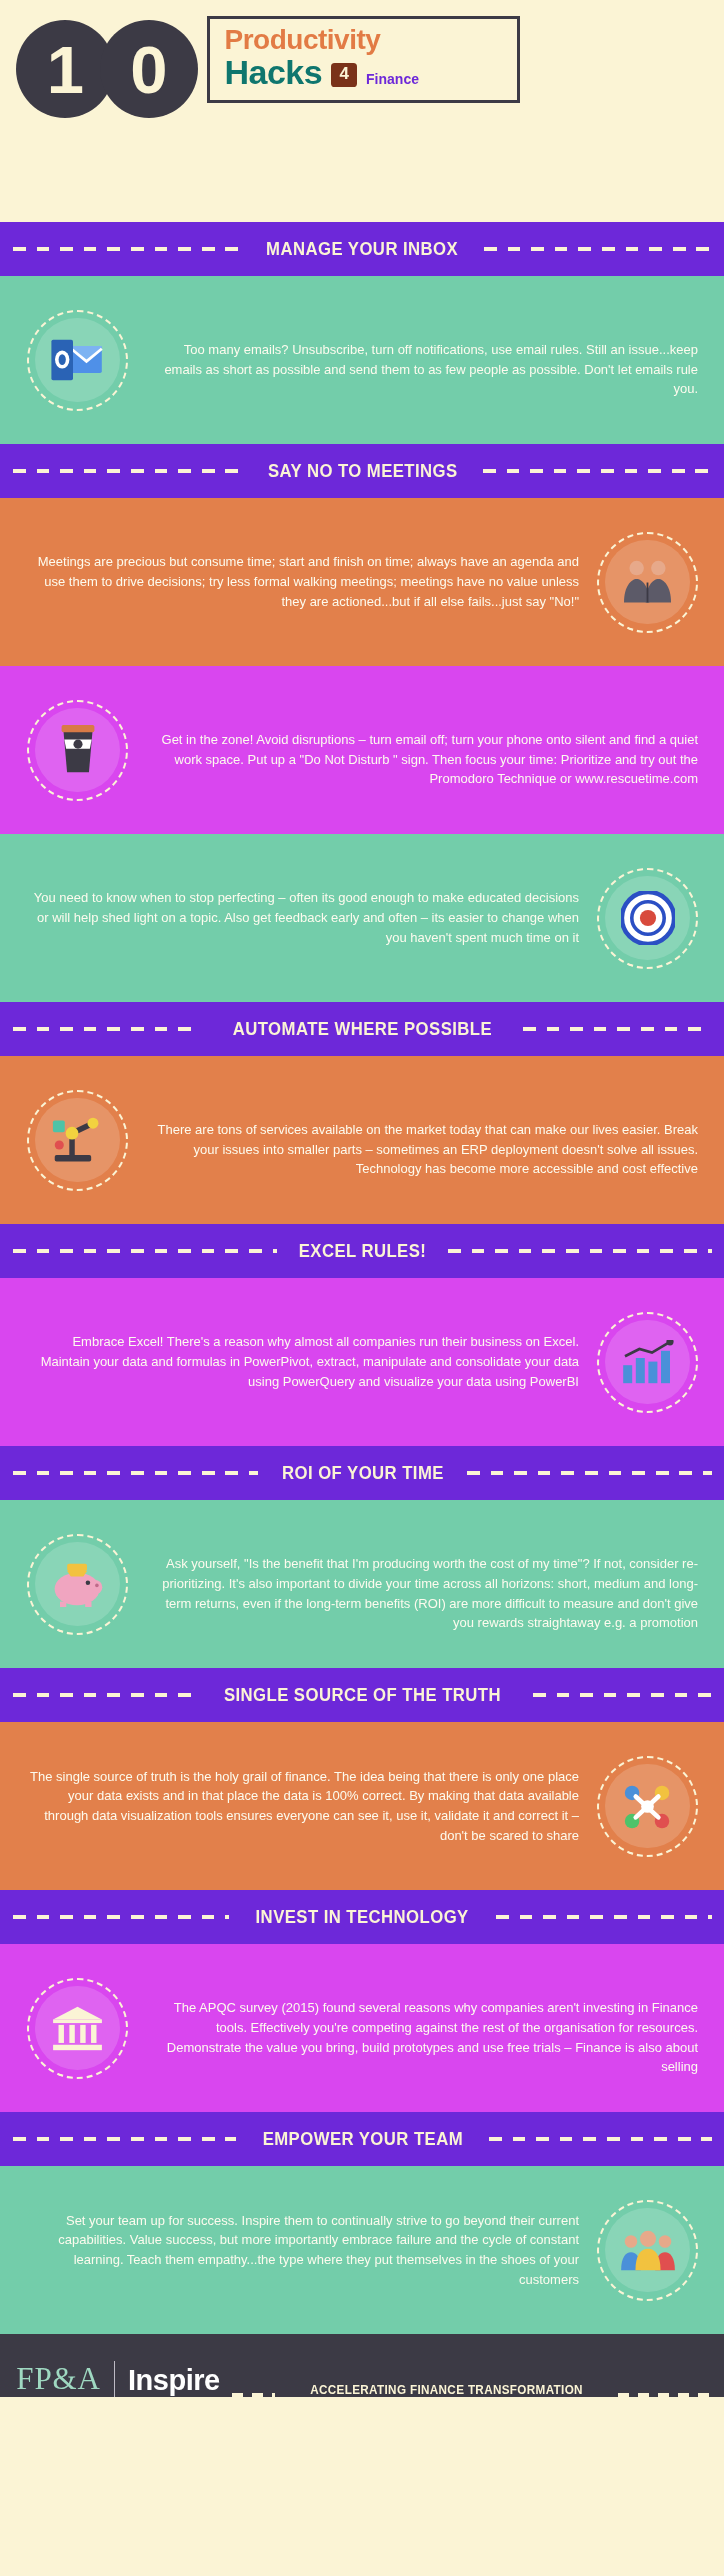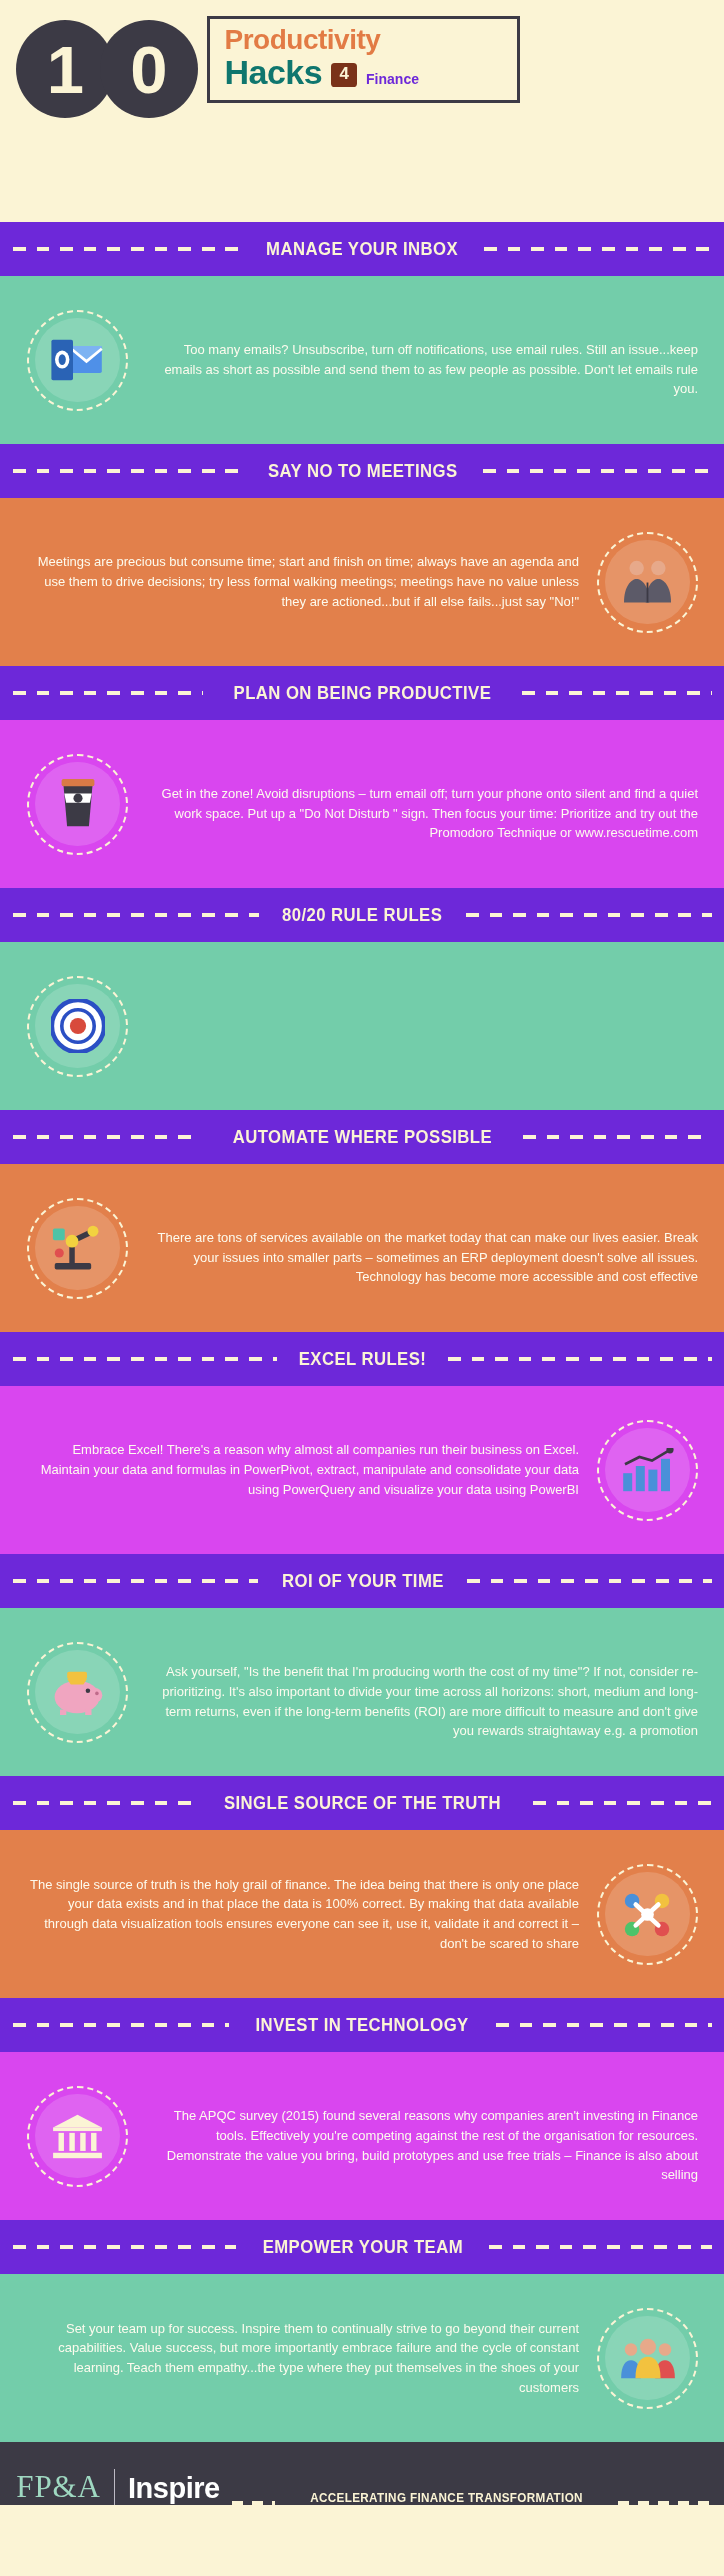--- a/index.html
+++ b/index.html
@@ -242,42 +242,33 @@
       <div class="icon-ring">
         <svg width="51" height="47" viewBox="0 0 56 52">
       <circle cx="16" cy="10" r="8" fill="#e7a98a"></circle>
       <circle cx="40" cy="10" r="8" fill="#e7a98a"></circle>
       <path d="M2 48 C2 30 10 22 16 22 C22 22 30 30 30 48 Z" fill="#5c5a68"></path>
       <path d="M26 48 C26 30 34 22 40 22 C46 22 54 30 54 48 Z" fill="#5c5a68"></path>
       <rect x="27" y="26" width="2" height="22" fill="#3c3a45"></rect>
     </svg>
       </div>
     </div>
-    <div class="bar">
-      <div class="dashes"></div>
-      <div class="bar-title">PLAN ON BEING PRODUCTIVE</div>
-      <div class="dashes right"></div>
-    </div>
     <div class="panel yellow left-icon">
       <div class="icon-ring">
         <svg width="42" height="51" viewBox="0 0 46 56">
       <path d="M7 6 L39 6 L35 52 L11 52 Z" fill="#3c3a45"></path>
       <path d="M8 16 L38 16 L36 26 L10 26 Z" fill="#ffffff"></path>
       <rect x="5" y="0" width="36" height="8" rx="2" fill="#d87a46"></rect>
       <circle cx="23" cy="21" r="5" fill="#3c3a45"></circle>
     </svg>
       </div>
       <div class="text">Get in the zone!  Avoid disruptions – turn email off; turn your phone onto silent and find a quiet work space. Put up a "Do Not Disturb " sign.  Then focus your time: Prioritize and try out the Promodoro Technique or www.rescuetime.com</div>
     </div>
-    <div class="bar">
-      <div class="dashes"></div>
-      <div class="bar-title">80/20 RULE RULES</div>
-      <div class="dashes right"></div>
-    </div>
     <div class="panel teal right-icon">
+      <div class="text">You need to know when to stop perfecting –  often its good enough to make educated decisions or will help shed light on a topic.  Also get feedback early and often –  its easier to change when you haven't spent much time on it</div>
       <div class="icon-ring">
         <svg width="54" height="54" viewBox="0 0 60 60">
       <circle cx="30" cy="30" r="29" fill="#ffffff"></circle>
       <circle cx="30" cy="30" r="29" fill="none" stroke="#2b4fc4" stroke-width="5"></circle>
       <circle cx="30" cy="30" r="18" fill="#ffffff"></circle>
       <circle cx="30" cy="30" r="18" fill="none" stroke="#2b4fc4" stroke-width="4"></circle>
       <circle cx="30" cy="30" r="9" fill="#d84a3c"></circle>
     </svg>
       </div>
     </div>

